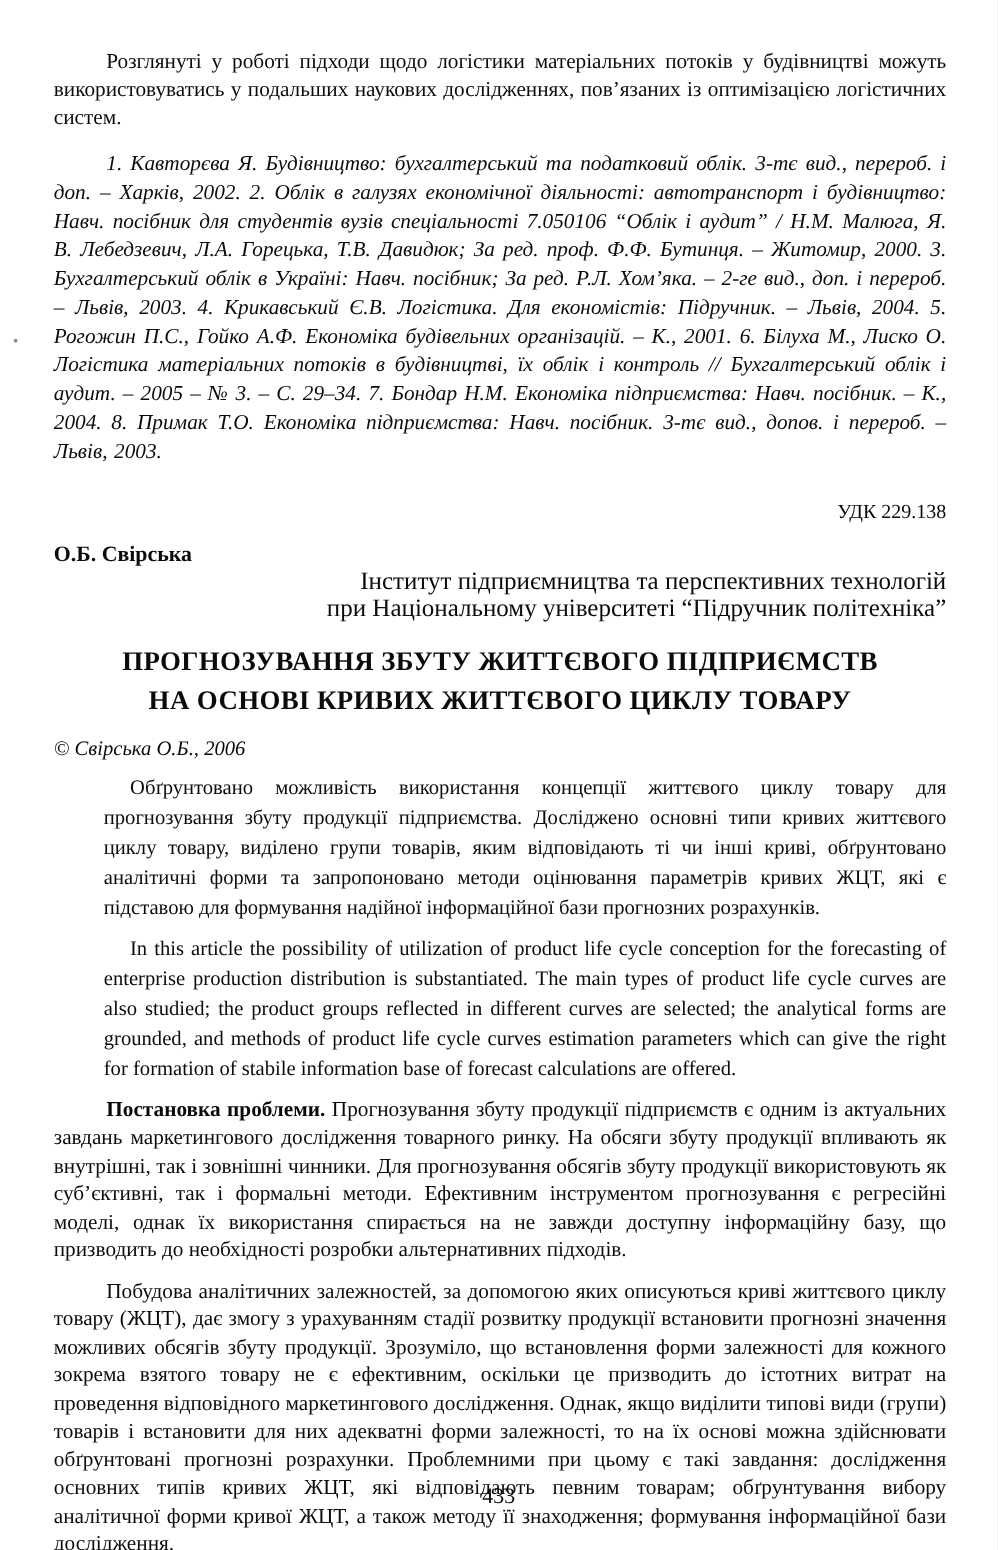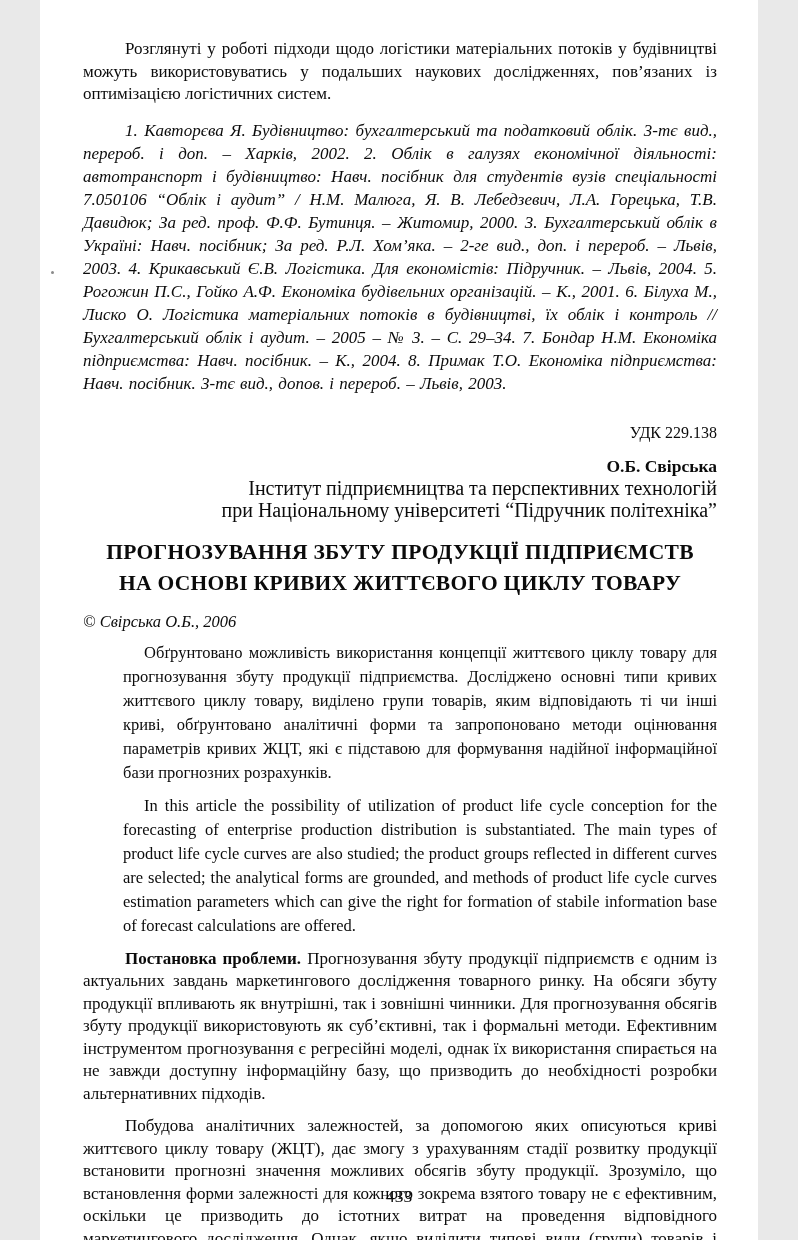--- a/index.html
+++ b/index.html
@@ -1,18 +1,18 @@
 <!DOCTYPE html>
 <html><head>
 <meta charset="utf-8">
 <style>
   html, body { margin: 0; padding: 0; background: #e9e9e9; }
   .page {
     position: relative;
-    width: 718px;
+    width: 798px;
     height: 1240px;
     margin: 0 auto;
     background: #ffffff;
     color: #0b0b0b;
     font-family: "Liberation Serif", "DejaVu Serif", serif;
     overflow: hidden;
     box-sizing: border-box;
     padding: 38px 41px 0 43px;
   }
   .para {
@@ -30,21 +30,21 @@
   }
   .udc {
     margin-top: 27px;
     text-align: right;
     font-weight: normal;
     font-size: 16px;
     line-height: 22px;
   }
   .author {
     margin-top: 11px;
-    text-align: right;
+    text-align: left;
     font-weight: bold;
     font-size: 17.5px;
     line-height: 22px;
   }
   .affil {
     text-align: right;
     font-size: 20px;
     line-height: 22.5px;
   }
   .title {
@@ -100,21 +100,21 @@
   <p class="para refs">1. Кавторєва Я. Будівництво: бухгалтерський та податковий облік. 3-тє вид., перероб. і доп. – Харків, 2002. 2. Облік в галузях економічної діяльності: автотранспорт і будівництво: Навч. посібник для студентів вузів спеціальності 7.050106 “Облік і аудит” / Н.М. Малюга, Я. В. Лебедзевич, Л.А. Горецька, Т.В. Давидюк; За ред. проф. Ф.Ф. Бутинця. – Житомир, 2000. 3. Бухгалтерський облік в Україні: Навч. посібник; За ред. Р.Л. Хом’яка. – 2-ге вид., доп. і перероб. – Львів, 2003. 4. Крикавський Є.В. Логістика. Для економістів: Підручник. – Львів, 2004. 5. Рогожин П.С., Гойко А.Ф. Економіка будівельних організацій. – К., 2001. 6. Білуха М., Лиско О. Логістика матеріальних потоків в будівництві, їх облік і контроль //  Бухгалтерський облік і аудит. – 2005 – № 3. – С. 29–34. 7. Бондар Н.М. Економіка підприємства: Навч. посібник. – К., 2004. 8. Примак Т.О. Економіка підприємства: Навч. посібник. 3-тє вид., допов. і перероб. – Львів, 2003.</p>
 
   <div class="udc">УДК 229.138</div>
 
   <div class="author">О.Б. Свірська</div>
 
   <div class="affil">Інститут підприємництва та перспективних технологій</div>
   <div class="affil">при Національному університеті “Підручник політехніка”</div>
 
   <h1 class="title">
-      <span class="tl">ПРОГНОЗУВАННЯ ЗБУТУ ПРОДУКЦІЇ ПІДПРИЄМСТВ</span>
+      <span class="tl">ПРОГНОЗУВАННЯ ЗБУТУ ЖИТТЄВОГО ПІДПРИЄМСТВ</span>
       <span class="tl">НА ОСНОВІ КРИВИХ ЖИТТЄВОГО ЦИКЛУ ТОВАРУ</span>
     </h1>
 
   <div class="copyright">© Свірська О.Б., 2006</div>
 
   <p class="abstract">Обґрунтовано можливість використання концепції життєвого циклу товару для прогнозування збуту продукції підприємства. Досліджено основні типи кривих життєвого циклу товару, виділено групи товарів, яким відповідають ті чи інші криві, обґрунтовано аналітичні форми та запропоновано методи оцінювання параметрів кривих ЖЦТ, які є підставою для формування надійної інформаційної бази прогнозних розрахунків.</p>
 
   <p class="abstract">In this article the possibility of utilization of product life cycle conception for the forecasting of enterprise production distribution is substantiated. The main types of product life cycle curves are also studied; the product groups reflected in different curves are selected; the analytical forms are grounded, and methods of product life cycle curves estimation parameters which can give the right for formation of stabile information base of forecast calculations are offered.</p>
 
   <p class="para body-p"><b>Постановка проблеми.</b><span> Прогнозування збуту продукції підприємств є одним із актуальних завдань маркетингового дослідження товарного ринку. На обсяги збуту продукції впливають як внутрішні, так і зовнішні чинники. Для прогнозування обсягів збуту продукції використовують як суб’єктивні, так і формальні методи. Ефективним інструментом прогнозування є регресійні моделі, однак їх використання спирається на не завжди доступну інформаційну базу, що призводить до необхідності розробки альтернативних підходів.</span></p>

